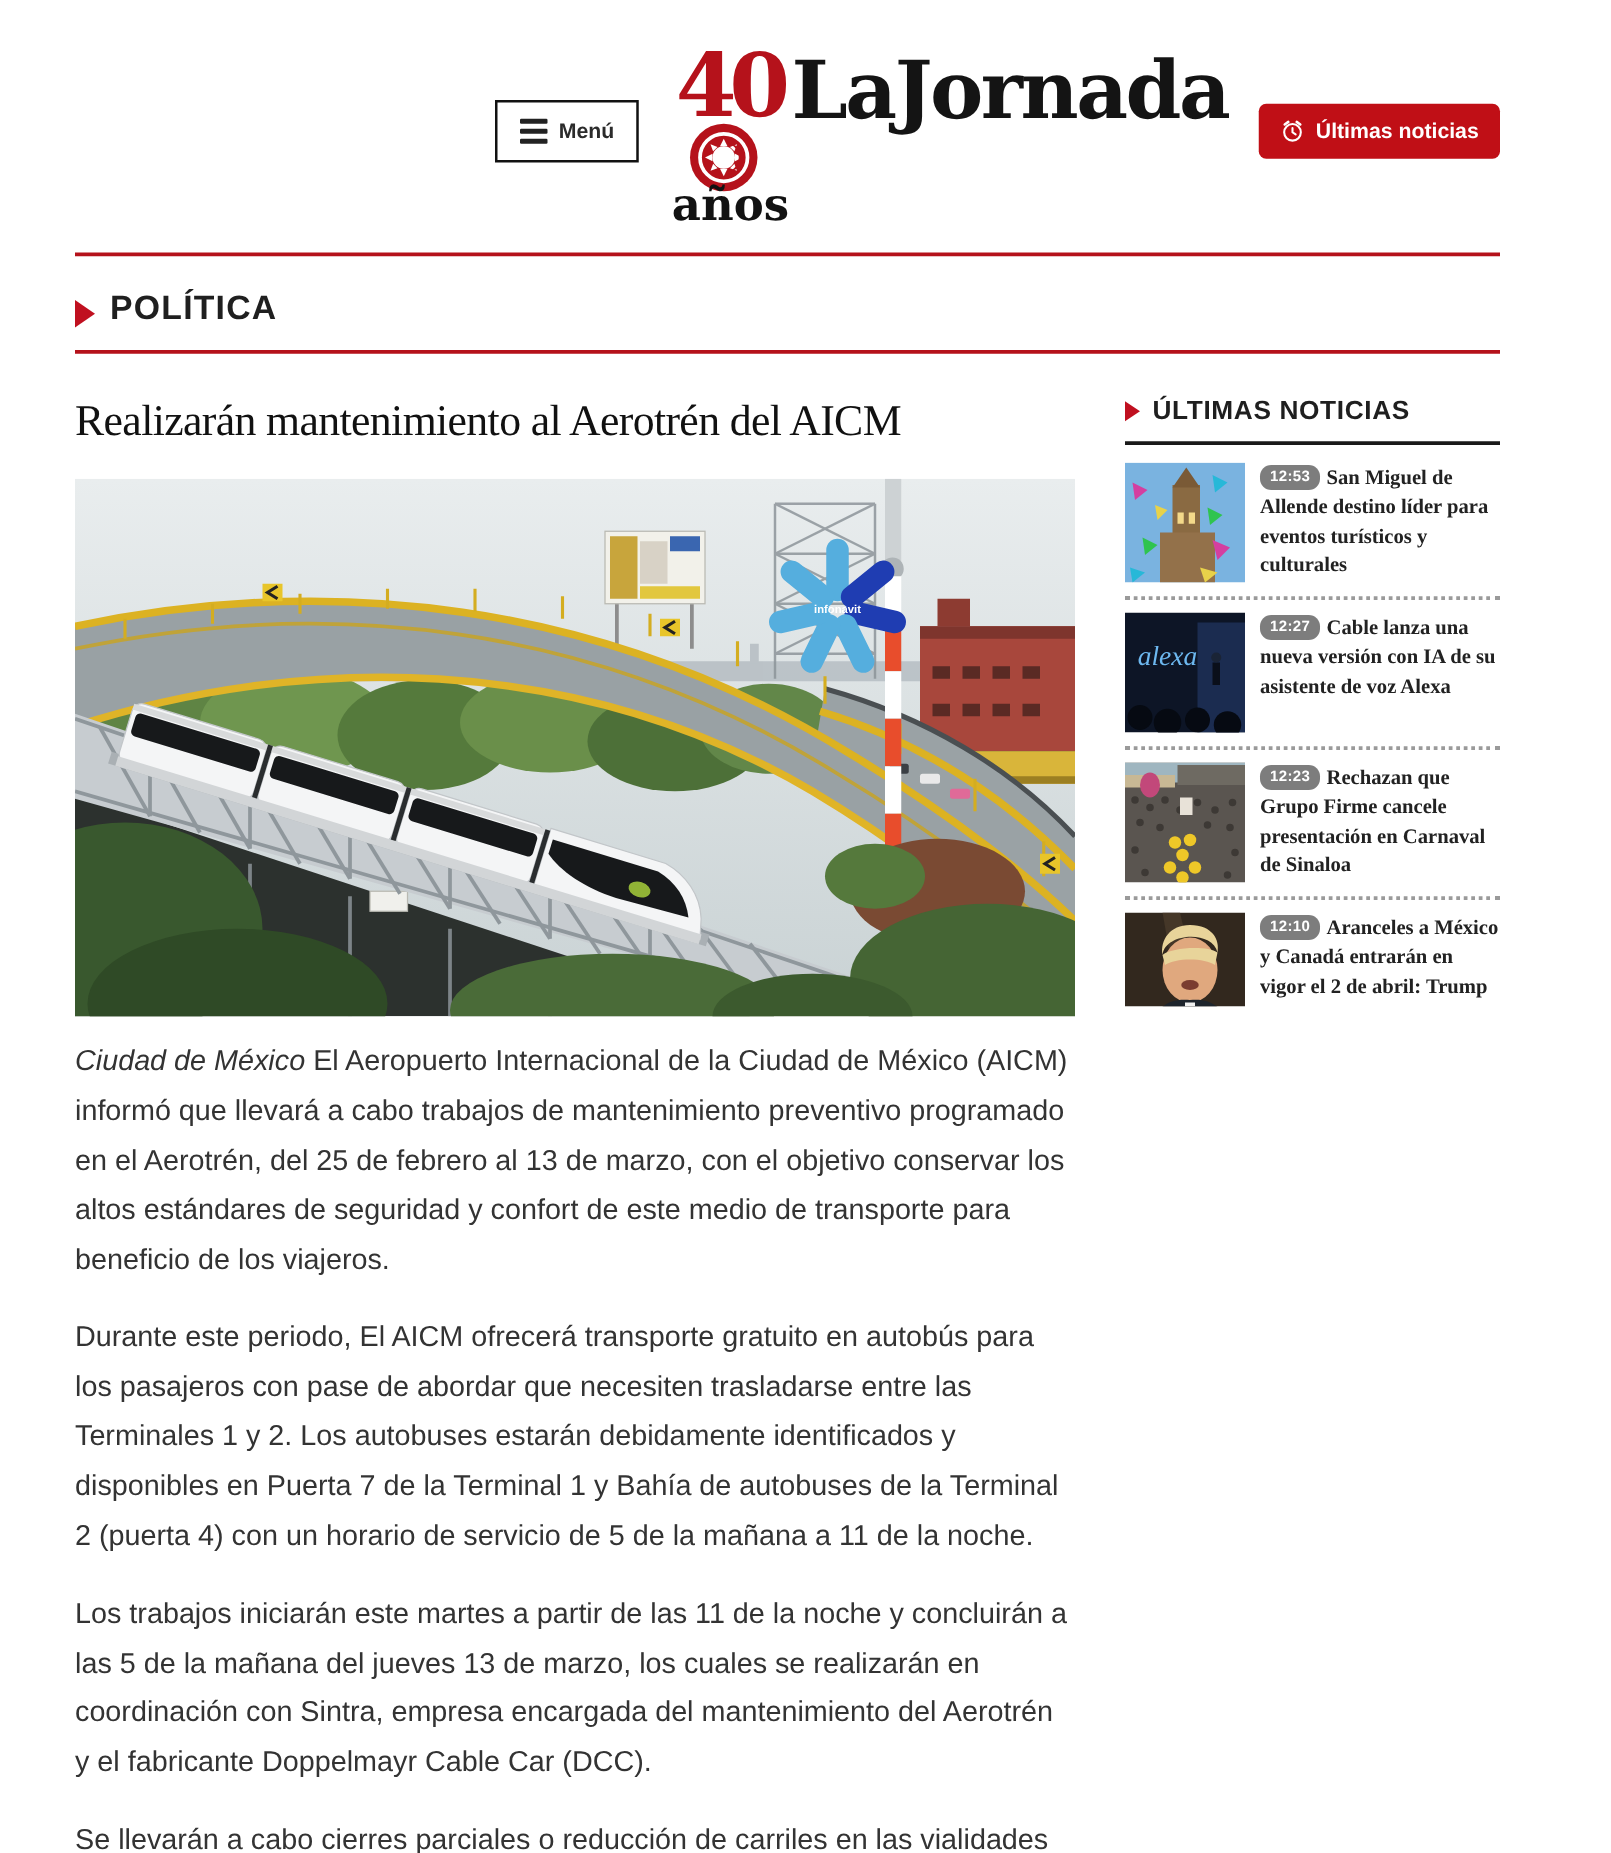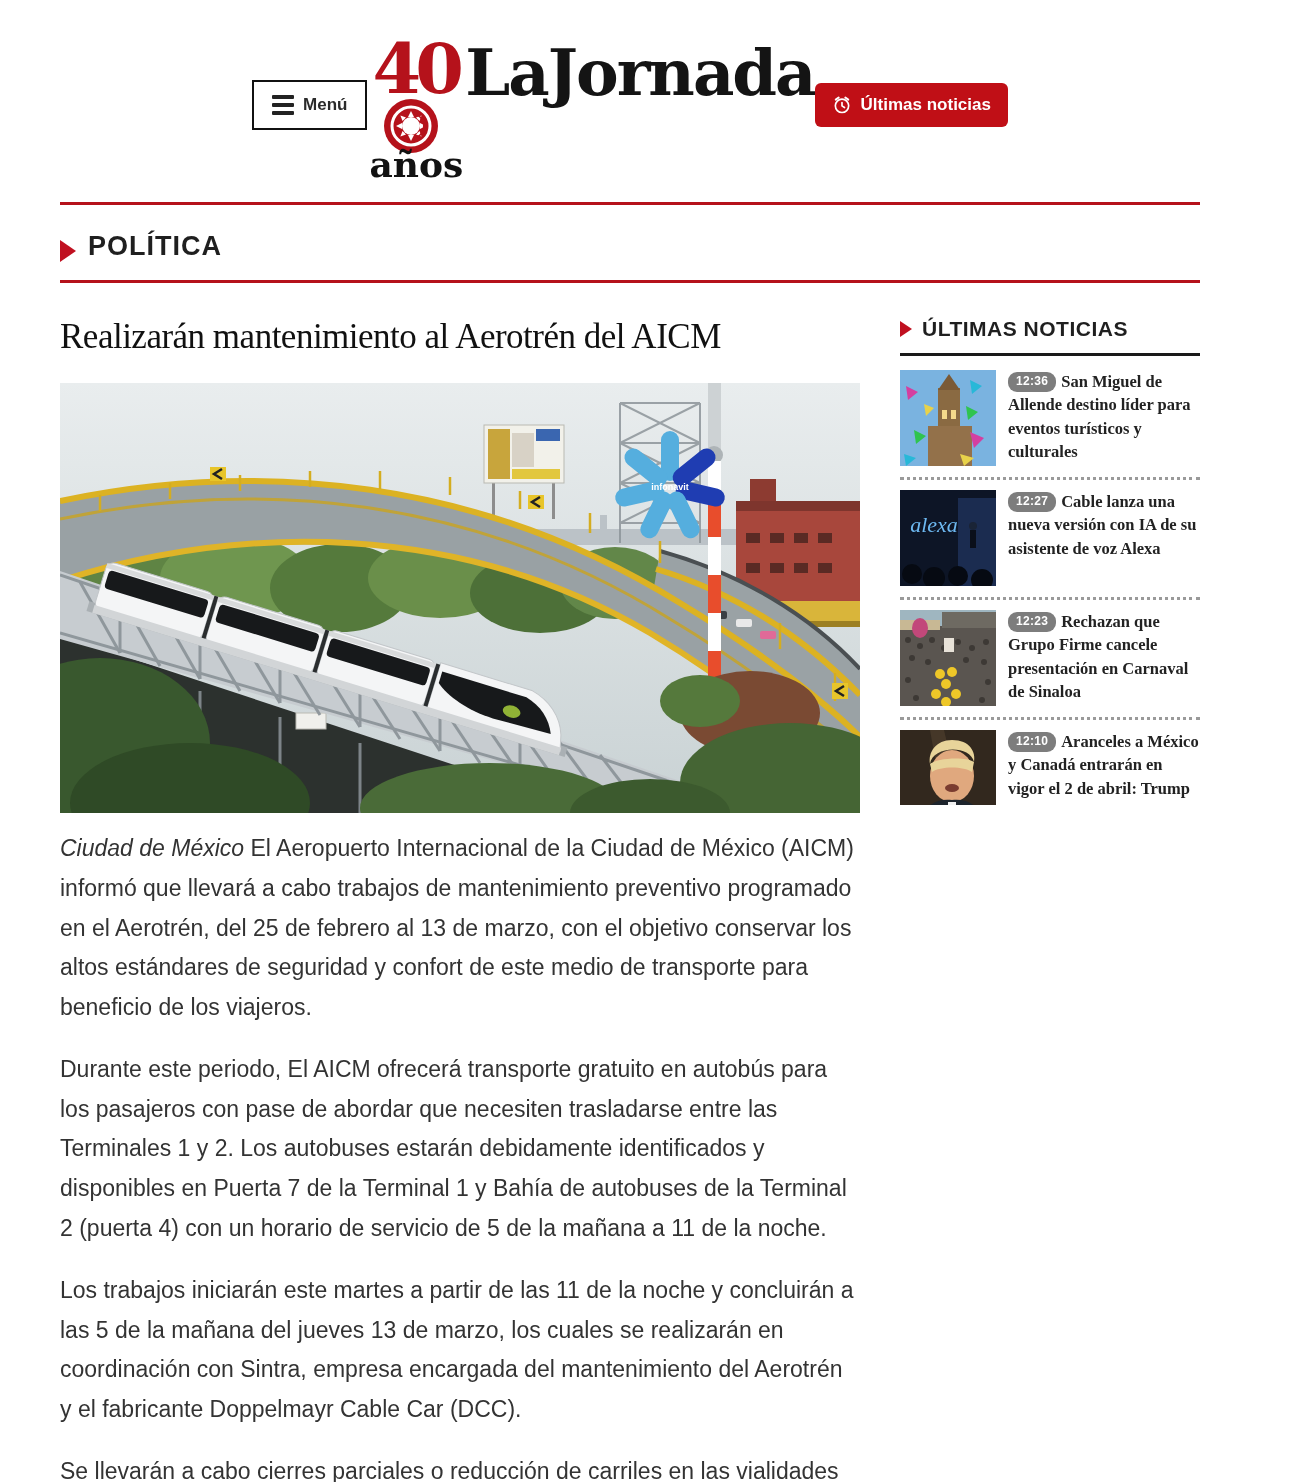--- a/index.html
+++ b/index.html
@@ -1,21 +1,21 @@
 <!DOCTYPE html>
 <html lang="es"><head>
 <meta charset="utf-8">
 <style>
   * { margin:0; padding:0; box-sizing:border-box; }
   html,body { background:#ffffff; font-family:"Liberation Sans", sans-serif; color:#333; }
   .page { width:1289px; margin:0 auto; }
   .container { width:1140px; margin-left:60px; }
 
   
-  .header { display:flex; align-items:center; justify-content:center; padding:34px 0 26px 0; }
+  .header { display:flex; align-items:center; justify-content:flex-end; padding:34px 0 26px 0;gap:24px; }
   .menu-btn { display:flex; align-items:center; gap:9px; border:2px solid #111; background:#fff;
               padding:13px 18px; cursor:pointer; }
   .menu-btn .burger { display:inline-flex; flex-direction:column; gap:4px; }
   .menu-btn .burger i { display:block; width:22px; height:4px; background:#222; border-radius:1px; }
   .menu-btn span.lbl { font-weight:bold; font-size:17px; color:#2b2b2b; }
 
   .logo { display:flex; align-items:flex-start; gap:2px; cursor:pointer; user-select:none; }
   .logo-40 { position:relative; display:flex; flex-direction:column; align-items:center; margin-top:6px; }
   .logo-40 .four-zero { display:flex; align-items:center;flex-direction:column; }
   .logo-40 .four { font-family:"DejaVu Serif", serif; font-weight:bold; font-size:70px; line-height:58px; color:#b5121b; letter-spacing:-6px; }
@@ -382,21 +382,21 @@
                 <polygon points="70,10 82,16 72,24" fill="#27b8d8"></polygon>
                 <polygon points="14,60 26,66 16,74" fill="#2fc44f"></polygon>
                 <polygon points="70,62 84,68 74,78" fill="#d43fa0"></polygon>
                 <polygon points="4,84 16,88 6,96" fill="#27b8d8"></polygon>
                 <polygon points="60,84 74,88 64,96" fill="#e8d24a"></polygon>
                 <polygon points="24,34 34,38 26,46" fill="#e8d24a"></polygon>
                 <polygon points="66,36 78,42 68,50" fill="#2fc44f"></polygon>
               </g>
             </svg>
             <div class="sb-text">
-              <span class="time-badge">12:36</span><span>San Miguel de Allende destino líder para eventos turísticos y culturales</span>
+              <span class="time-badge">12:53</span><span>San Miguel de Allende destino líder para eventos turísticos y culturales</span>
             </div>
           </div>
           <hr class="sb-sep">
 
           <div class="sb-item">
             <svg class="sb-thumb" viewBox="0 0 96 96">
               <rect width="96" height="96" fill="#0d1526"></rect>
               <rect x="58" y="8" width="38" height="88" fill="#1b2c50"></rect>
               <text x="34" y="42" text-anchor="middle" font-family="Liberation Serif, serif" font-style="italic" font-size="22" fill="#6db8f0">alexa</text>
               <g fill="#060a12">

